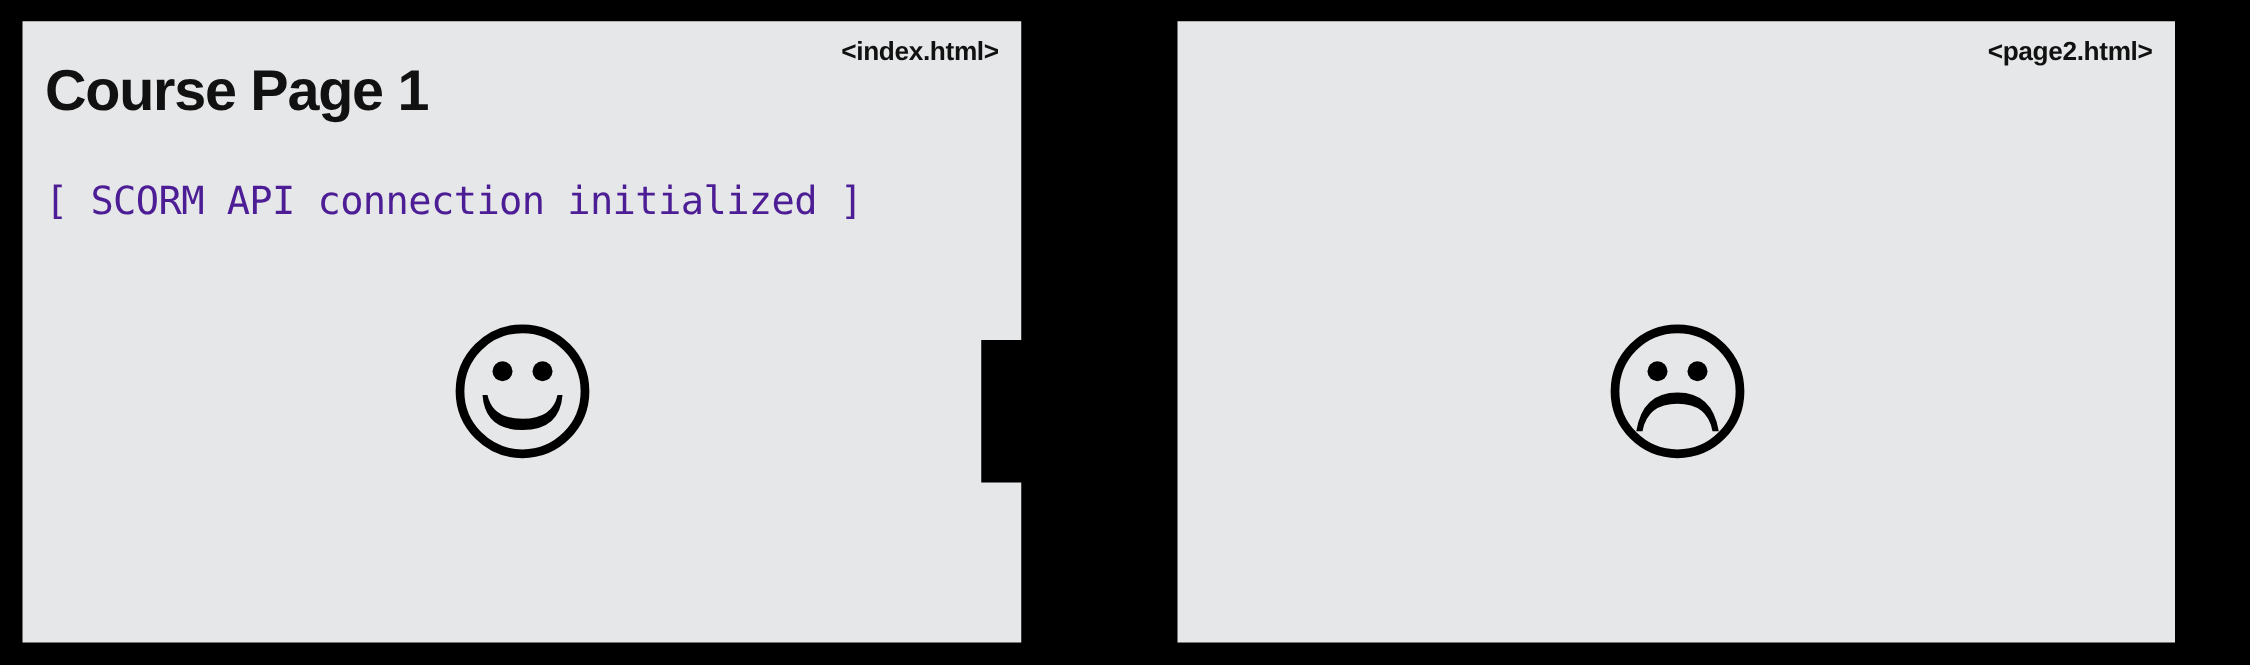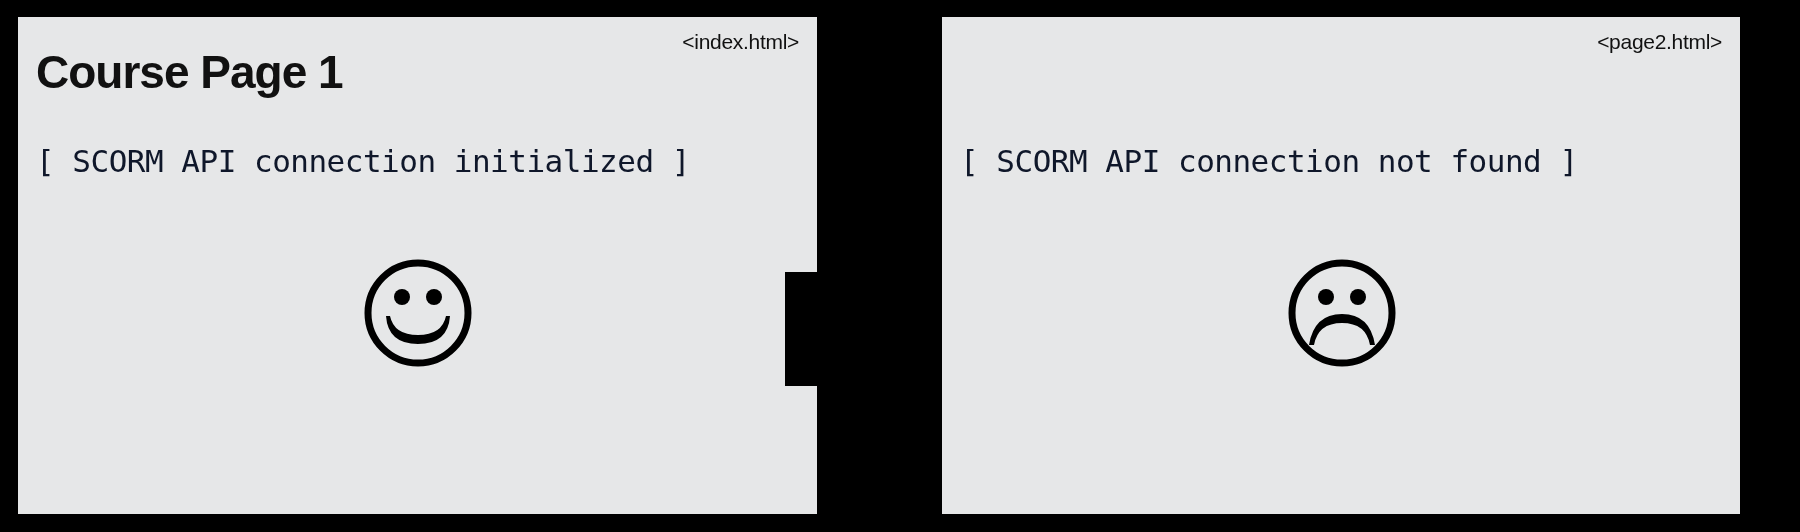--- a/index.html
+++ b/index.html
@@ -12,30 +12,31 @@
       position: absolute; top: 17px; height: 497px;
       background: #e6e7e8; box-sizing: border-box;
     }
     #panel-1 { left: 18px; width: 799px; }
     #panel-2 { left: 942px; width: 798px; }
     .filename {
       position: absolute; top: 13px; right: 18px;
       font-size: 21px; color: #111;
       font-family: "Liberation Sans", sans-serif;
       letter-spacing: -0.3px;
+      font-weight: bold;
     }
     .title {
       position: absolute; top: 28px; left: 18px;
       font-size: 46px; color: #111; margin: 0; font-weight: bold;
       font-family: "Liberation Sans", sans-serif;
       letter-spacing: -1px;
     }
     .status {
       position: absolute; top: 126px; left: 18px;
-      font-size: 31px; color: #0f172a;
+      font-size: 31px; color: #4c1d95;
       font-family: "DejaVu Sans Mono", monospace;
       letter-spacing: -0.5px;
       white-space: pre;
     }
     .face {
       position: absolute; top: 240px; width: 112px; height: 112px;
     }
     #panel-1 .face { left: 344px; }
     #panel-2 .face { left: 344px; }
     .notch {
@@ -63,20 +64,19 @@
 </div>
 
 <div class="notch"></div>
 
 <svg class="arrow-tip" viewBox="0 0 58 114">
   <polygon points="0,0 57,57 0,114" fill="#000"></polygon>
 </svg>
 
 <div id="panel-2" class="panel">
   <span class="filename">&lt;page2.html&gt;</span>
-  <div class="status">[ SCORM API connection not found ]</div>
   <svg class="face" viewBox="0 0 112 112">
     <circle cx="56" cy="56" r="50" fill="none" stroke="#000" stroke-width="7"></circle>
     <circle cx="40" cy="40" r="8" fill="#000"></circle>
     <circle cx="72" cy="40" r="8" fill="#000"></circle>
     <path d="M23 88 Q28 57 56 57 Q84 57 89 88 L84 88 Q80 66 56 66 Q32 66 28 88 Z" fill="#000"></path>
   </svg>
 </div>
 
 </body></html>

